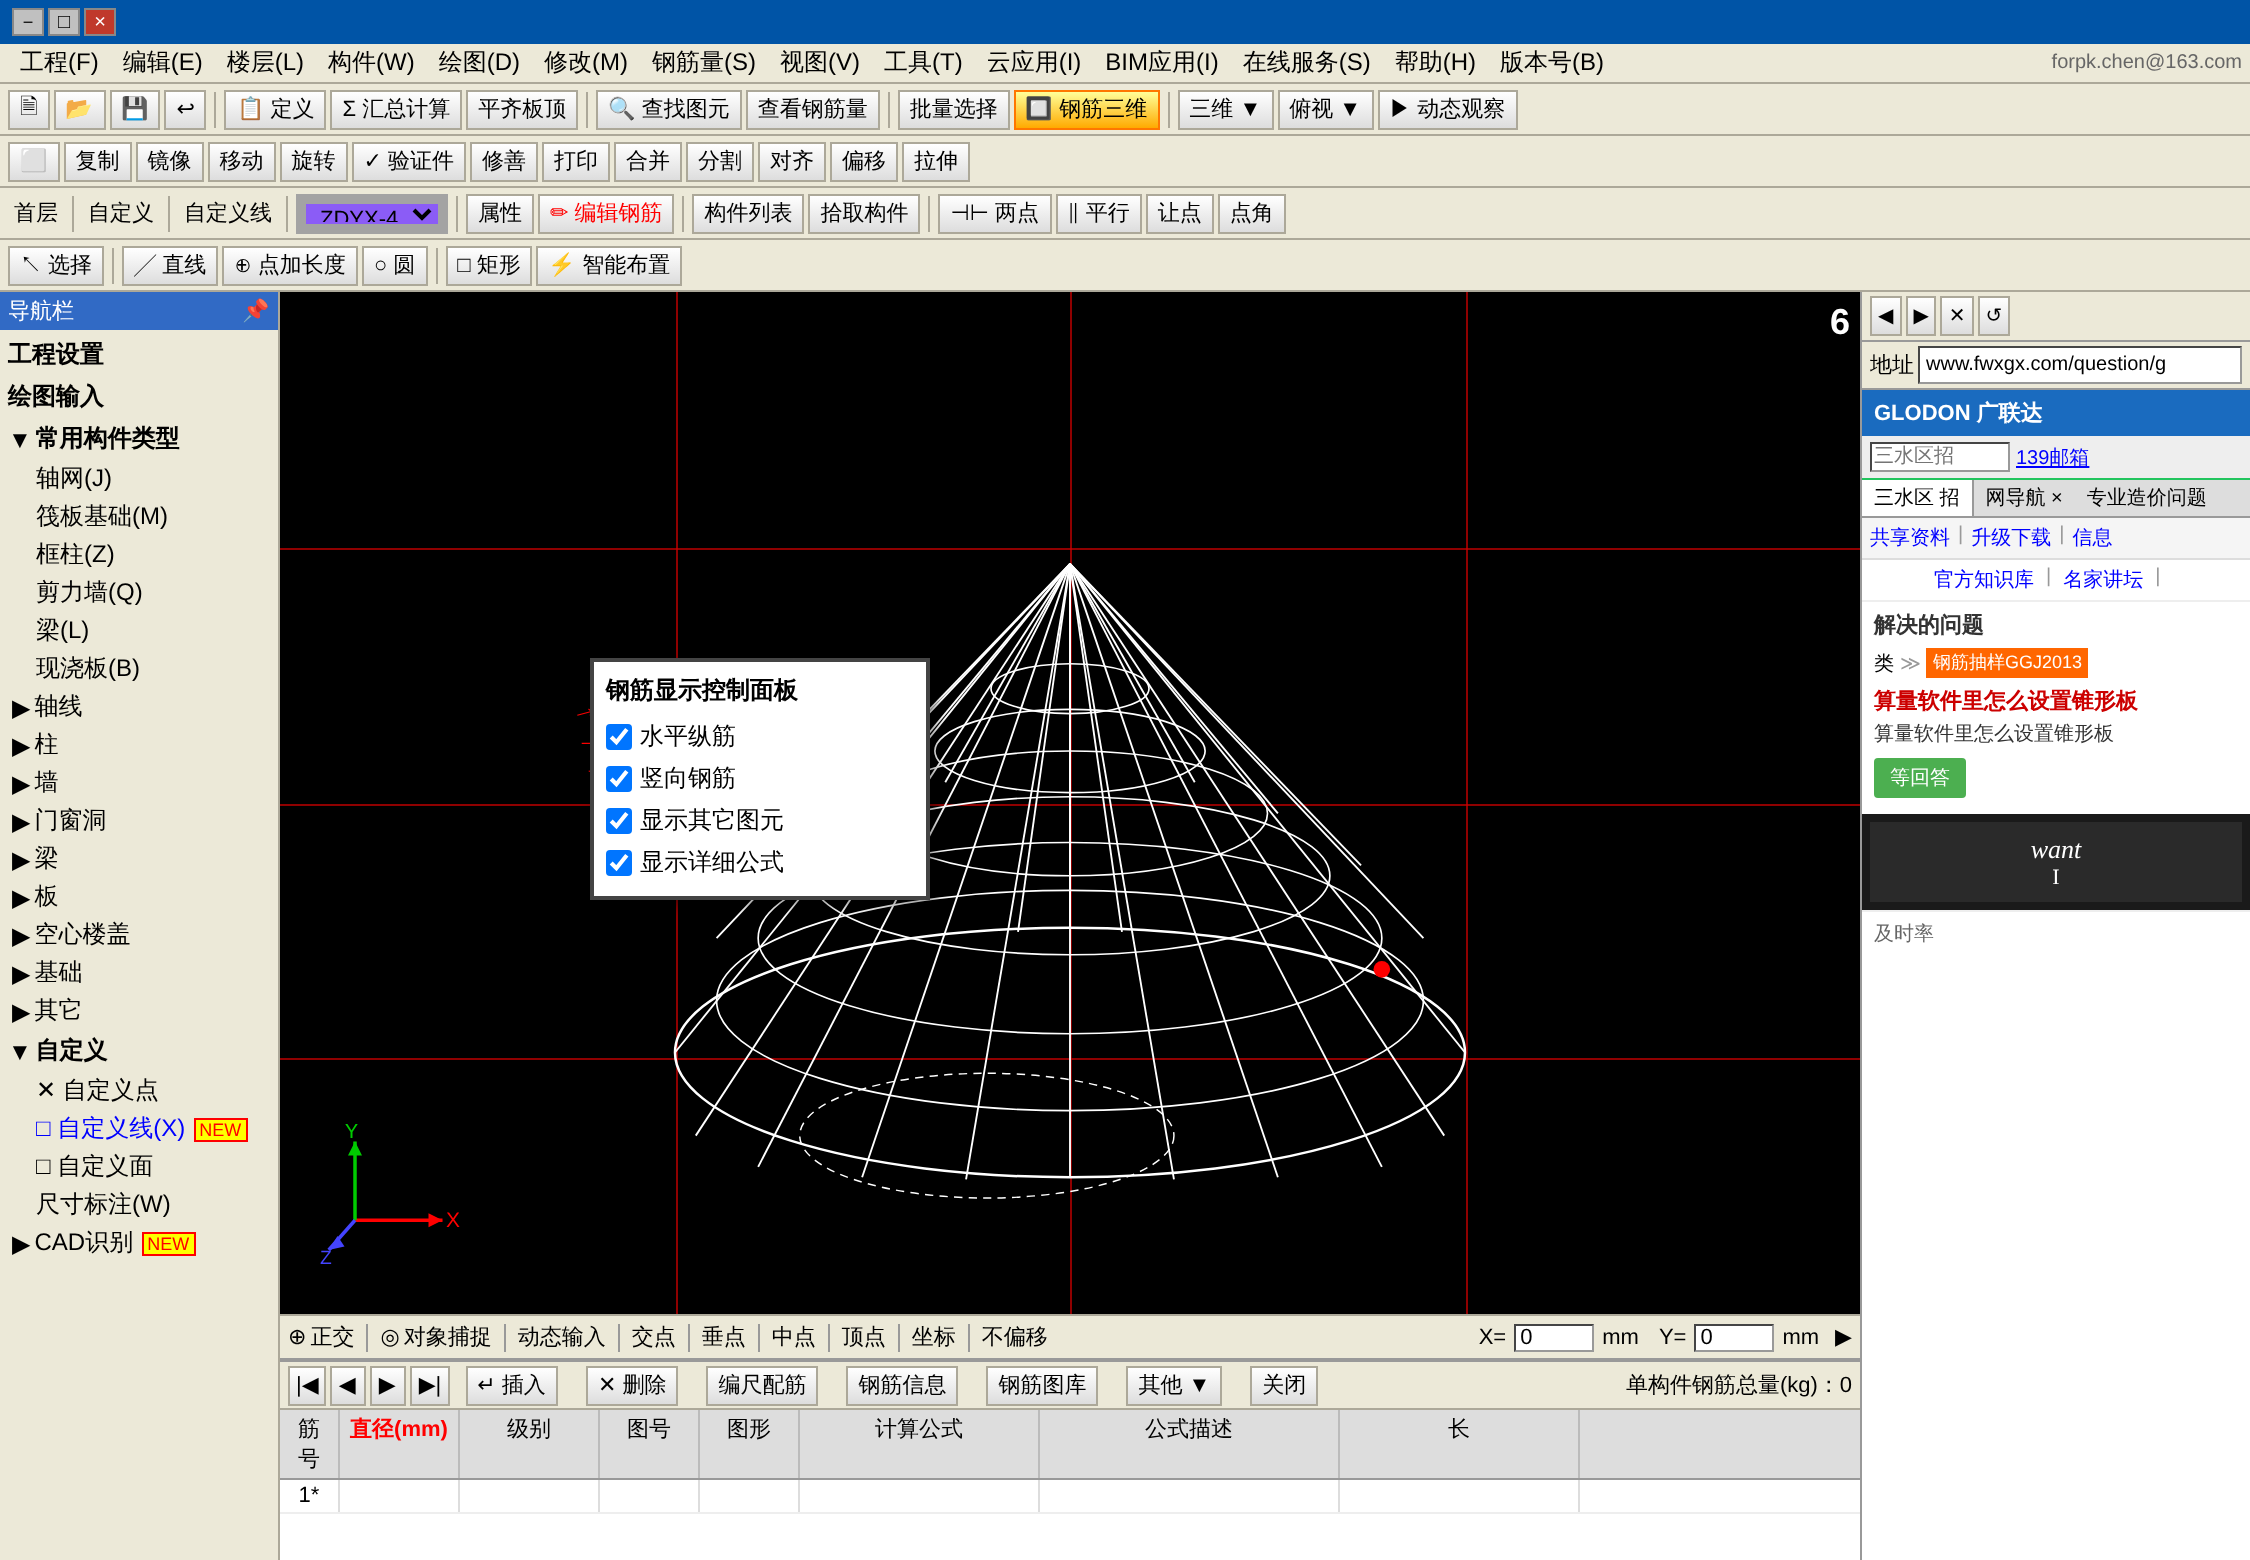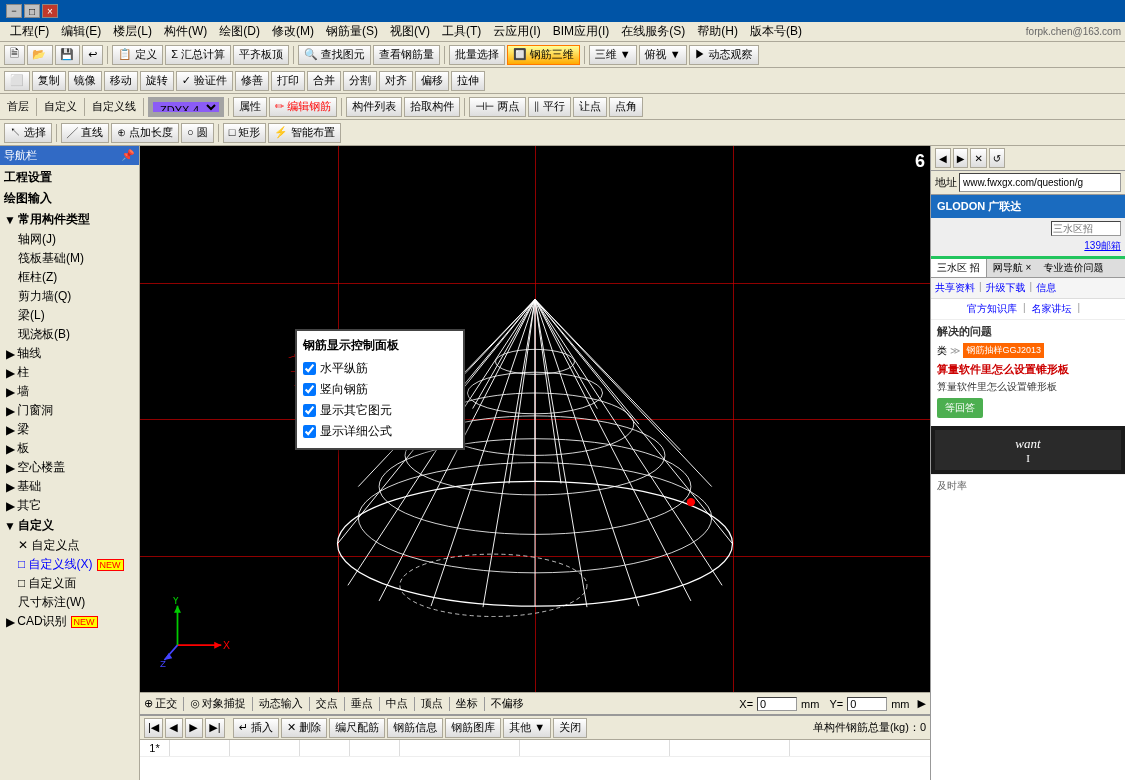--- a/index.html
+++ b/index.html
@@ -371,33 +371,43 @@
     </div>
 
     <div id="rebar-panel">
       <div id="rebar-toolbar">
         <div style="display:flex;gap:2px;align-items:center;">
           <button class="toolbar-btn" style="padding:0 3px;min-width:18px;">|◀</button>
           <button class="toolbar-btn" style="padding:0 3px;min-width:18px;">◀</button>
           <button class="toolbar-btn" style="padding:0 3px;min-width:18px;">▶</button>
           <button class="toolbar-btn" style="padding:0 3px;min-width:18px;">▶|</button>
         </div>
-        <div style="display:flex;gap:2px;align-items:flex-end;margin-left:6px;">
+        <div style="display:flex;gap:14px;align-items:flex-end;margin-left:6px;">
           <button class="toolbar-btn">↵ 插入</button>
           <button class="toolbar-btn">✕ 删除</button>
           <button class="toolbar-btn">编尺配筋</button>
           <button class="toolbar-btn">钢筋信息</button>
           <button class="toolbar-btn">钢筋图库</button>
           <button class="toolbar-btn">其他 ▼</button>
           <button class="toolbar-btn">关闭</button>
         </div>
         <div style="flex:1;"></div>
         <span>单构件钢筋总量(kg)：0</span>
       </div>
 
+      <div id="rebar-table-header">
+        <div class="rebar-col">筋号</div>
+        <div class="rebar-col" style="color:red;font-weight:bold;">直径(mm)</div>
+        <div class="rebar-col">级别</div>
+        <div class="rebar-col">图号</div>
+        <div class="rebar-col">图形</div>
+        <div class="rebar-col">计算公式</div>
+        <div class="rebar-col">公式描述</div>
+        <div class="rebar-col">长</div>
+      </div>
       <div id="rebar-table-body">
         <div id="rebar-row">
           <div class="rebar-cell">1*</div>
           <div class="rebar-cell"></div>
           <div class="rebar-cell"></div>
           <div class="rebar-cell"></div>
           <div class="rebar-cell"></div>
           <div class="rebar-cell"></div>
           <div class="rebar-cell"></div>
           <div class="rebar-cell"></div>
@@ -417,21 +427,21 @@
     <div id="addr-bar">
       <span>地址</span>
       <input type="text" value="www.fwxgx.com/question/g" style="flex: 1 1 0%; font-size: 10px; border: 1px inset rgb(153, 153, 153); padding: 3px;">
     </div>
     <div id="browser-content">
 
       <div style="background:#1a6bbf;color:white;padding:4px 6px;font-size:11px;font-weight:bold;">
         <span>GLODON 广联达</span>
       </div>
 
-      <div style="background:#eee;padding:3px 4px;display:flex;align-items:flex-end;gap:3px;border-bottom:3px solid #22c55e;flex-direction:column;">
+      <div style="background:#eee;padding:3px 4px;display:flex;align-items:center;gap:3px;border-bottom:1px solid #22c55e;">
         <input type="text" placeholder="三水区招" style="font-size: 10px; border: 1px inset rgb(153, 153, 153); padding: 1px; width: 70px;">
         <span style="color:#00f;text-decoration:underline;cursor:pointer;font-size:10px;">139邮箱</span>
       </div>
 
       <div style="display:flex;background:#ddd;border-bottom:1px solid #999;">
         <div style="padding:2px 6px;font-size:10px;background:white;border-right:1px solid #999;cursor:pointer;">三水区 招</div>
         <div style="padding:2px 6px;font-size:10px;cursor:pointer;">网导航 ×</div>
         <div style="padding:2px 6px;font-size:10px;cursor:pointer;">专业造价问题</div>
       </div>
 

